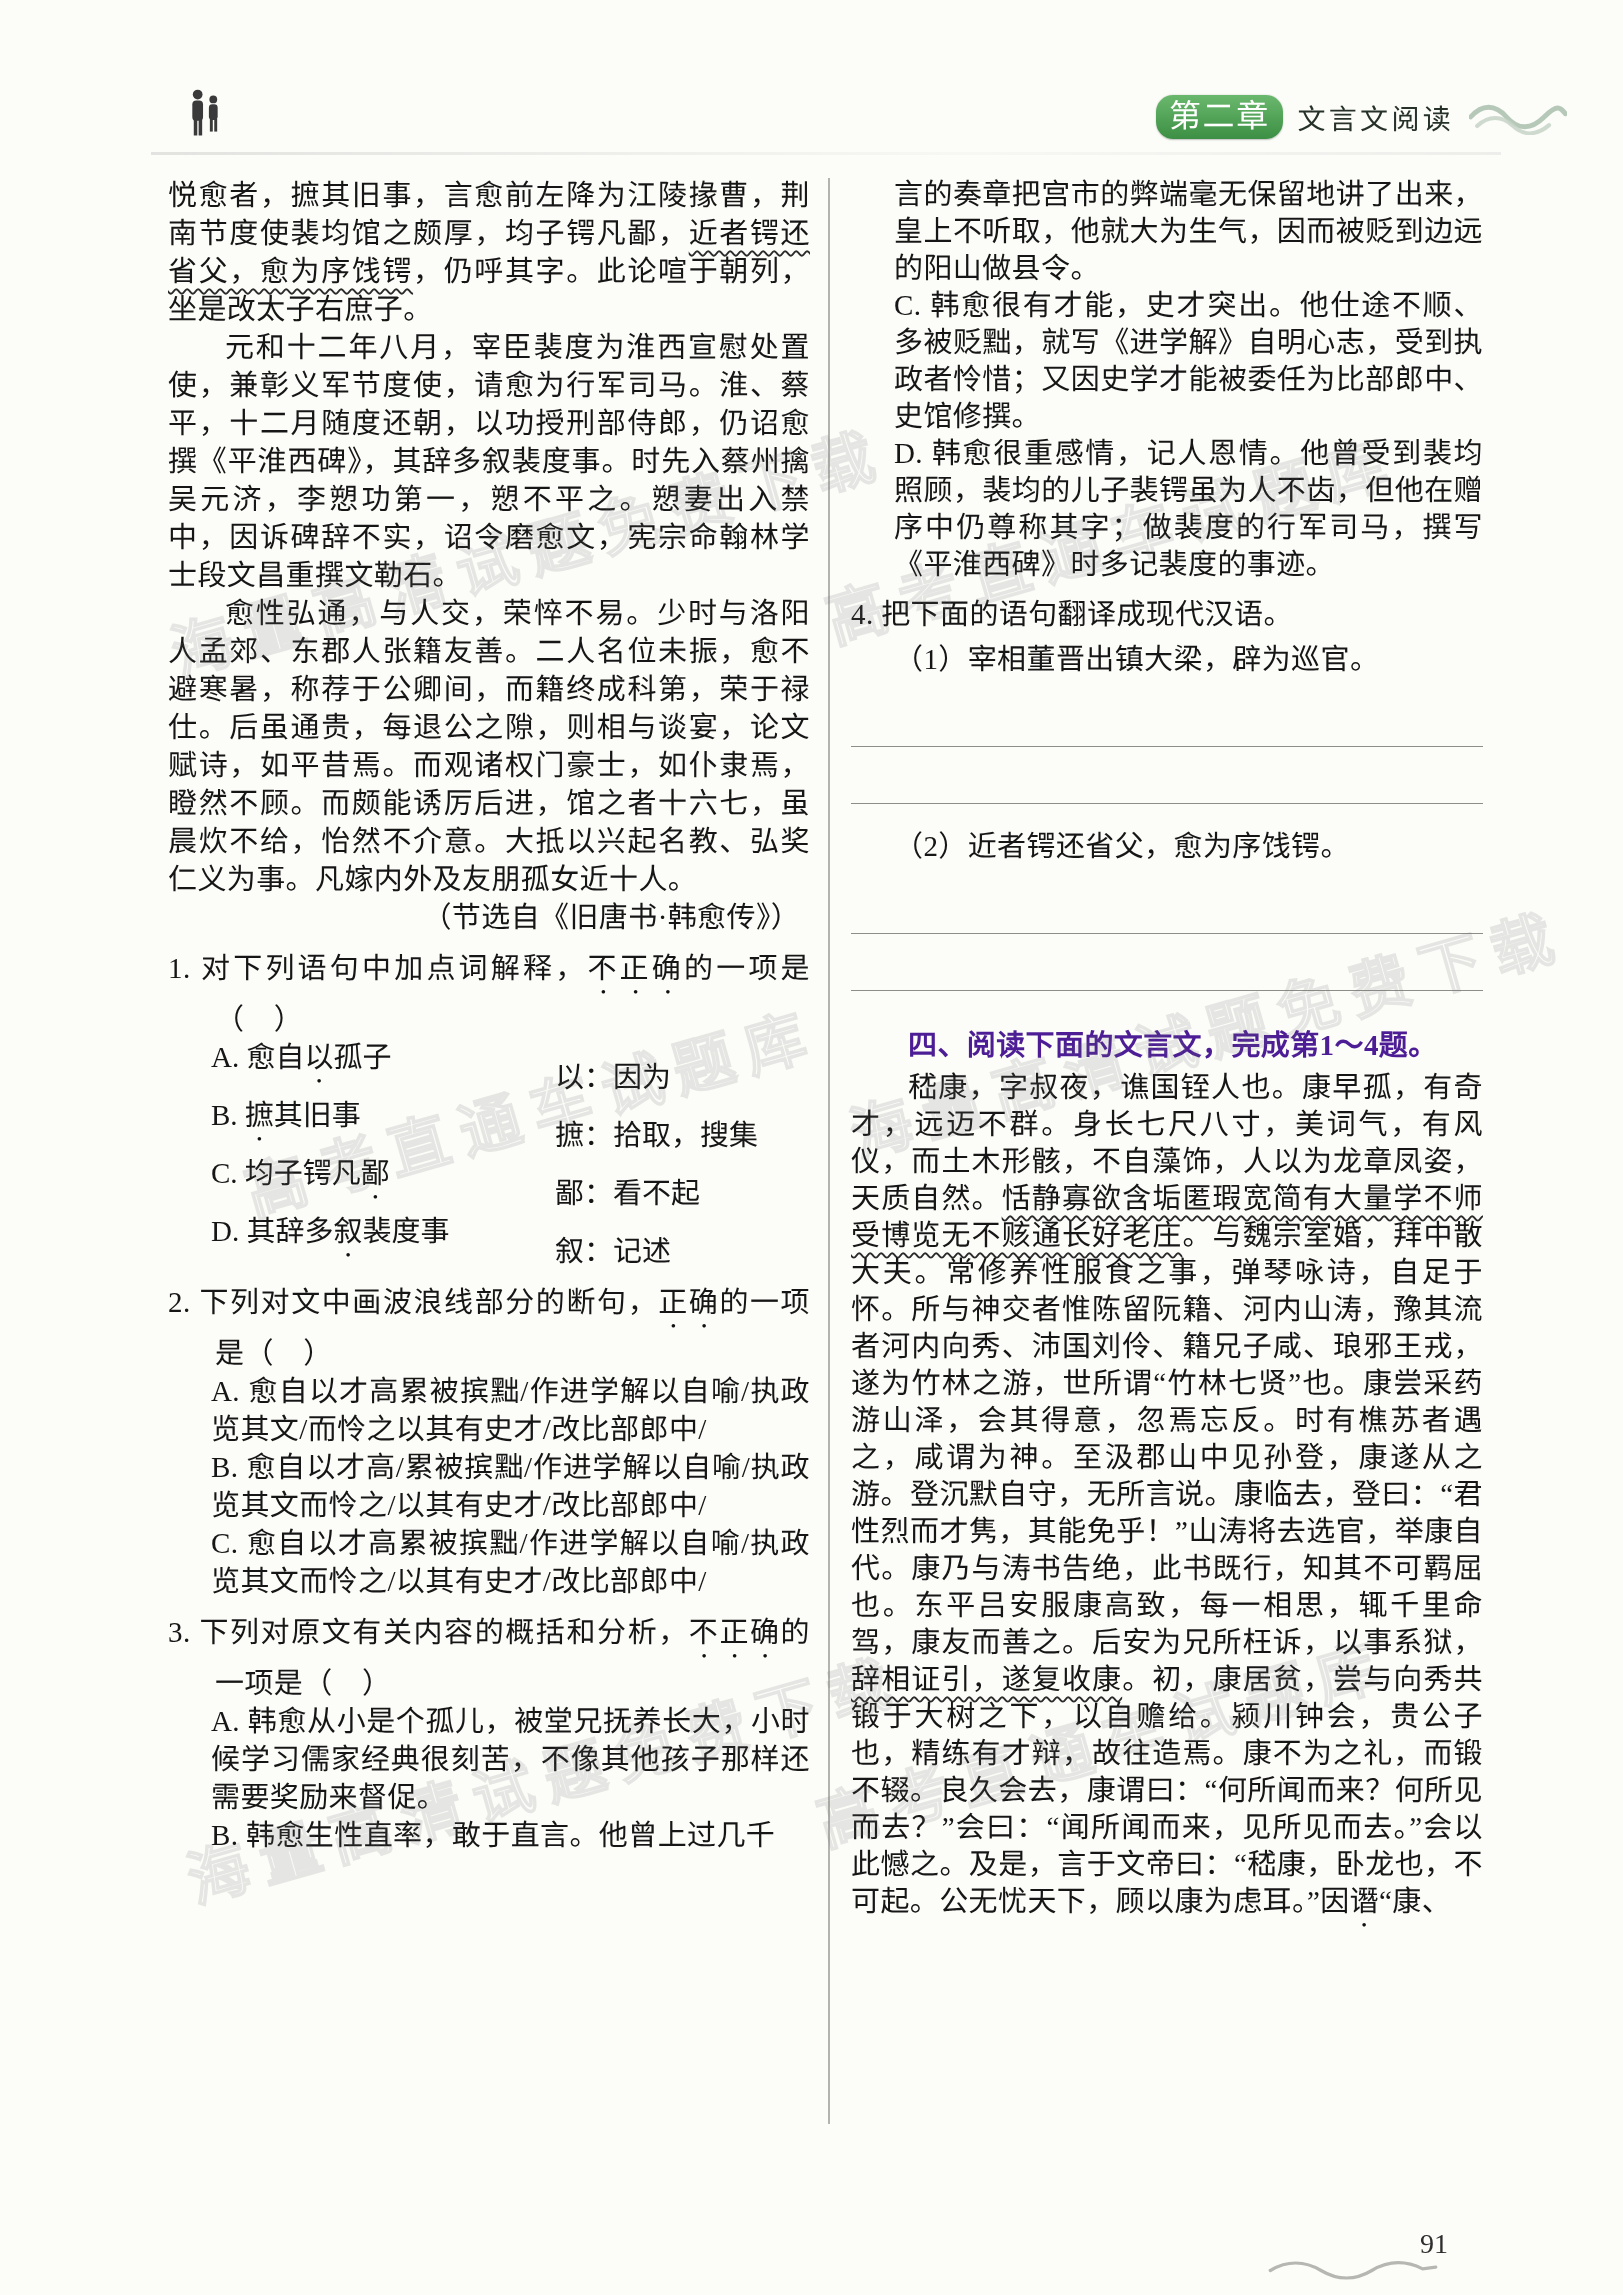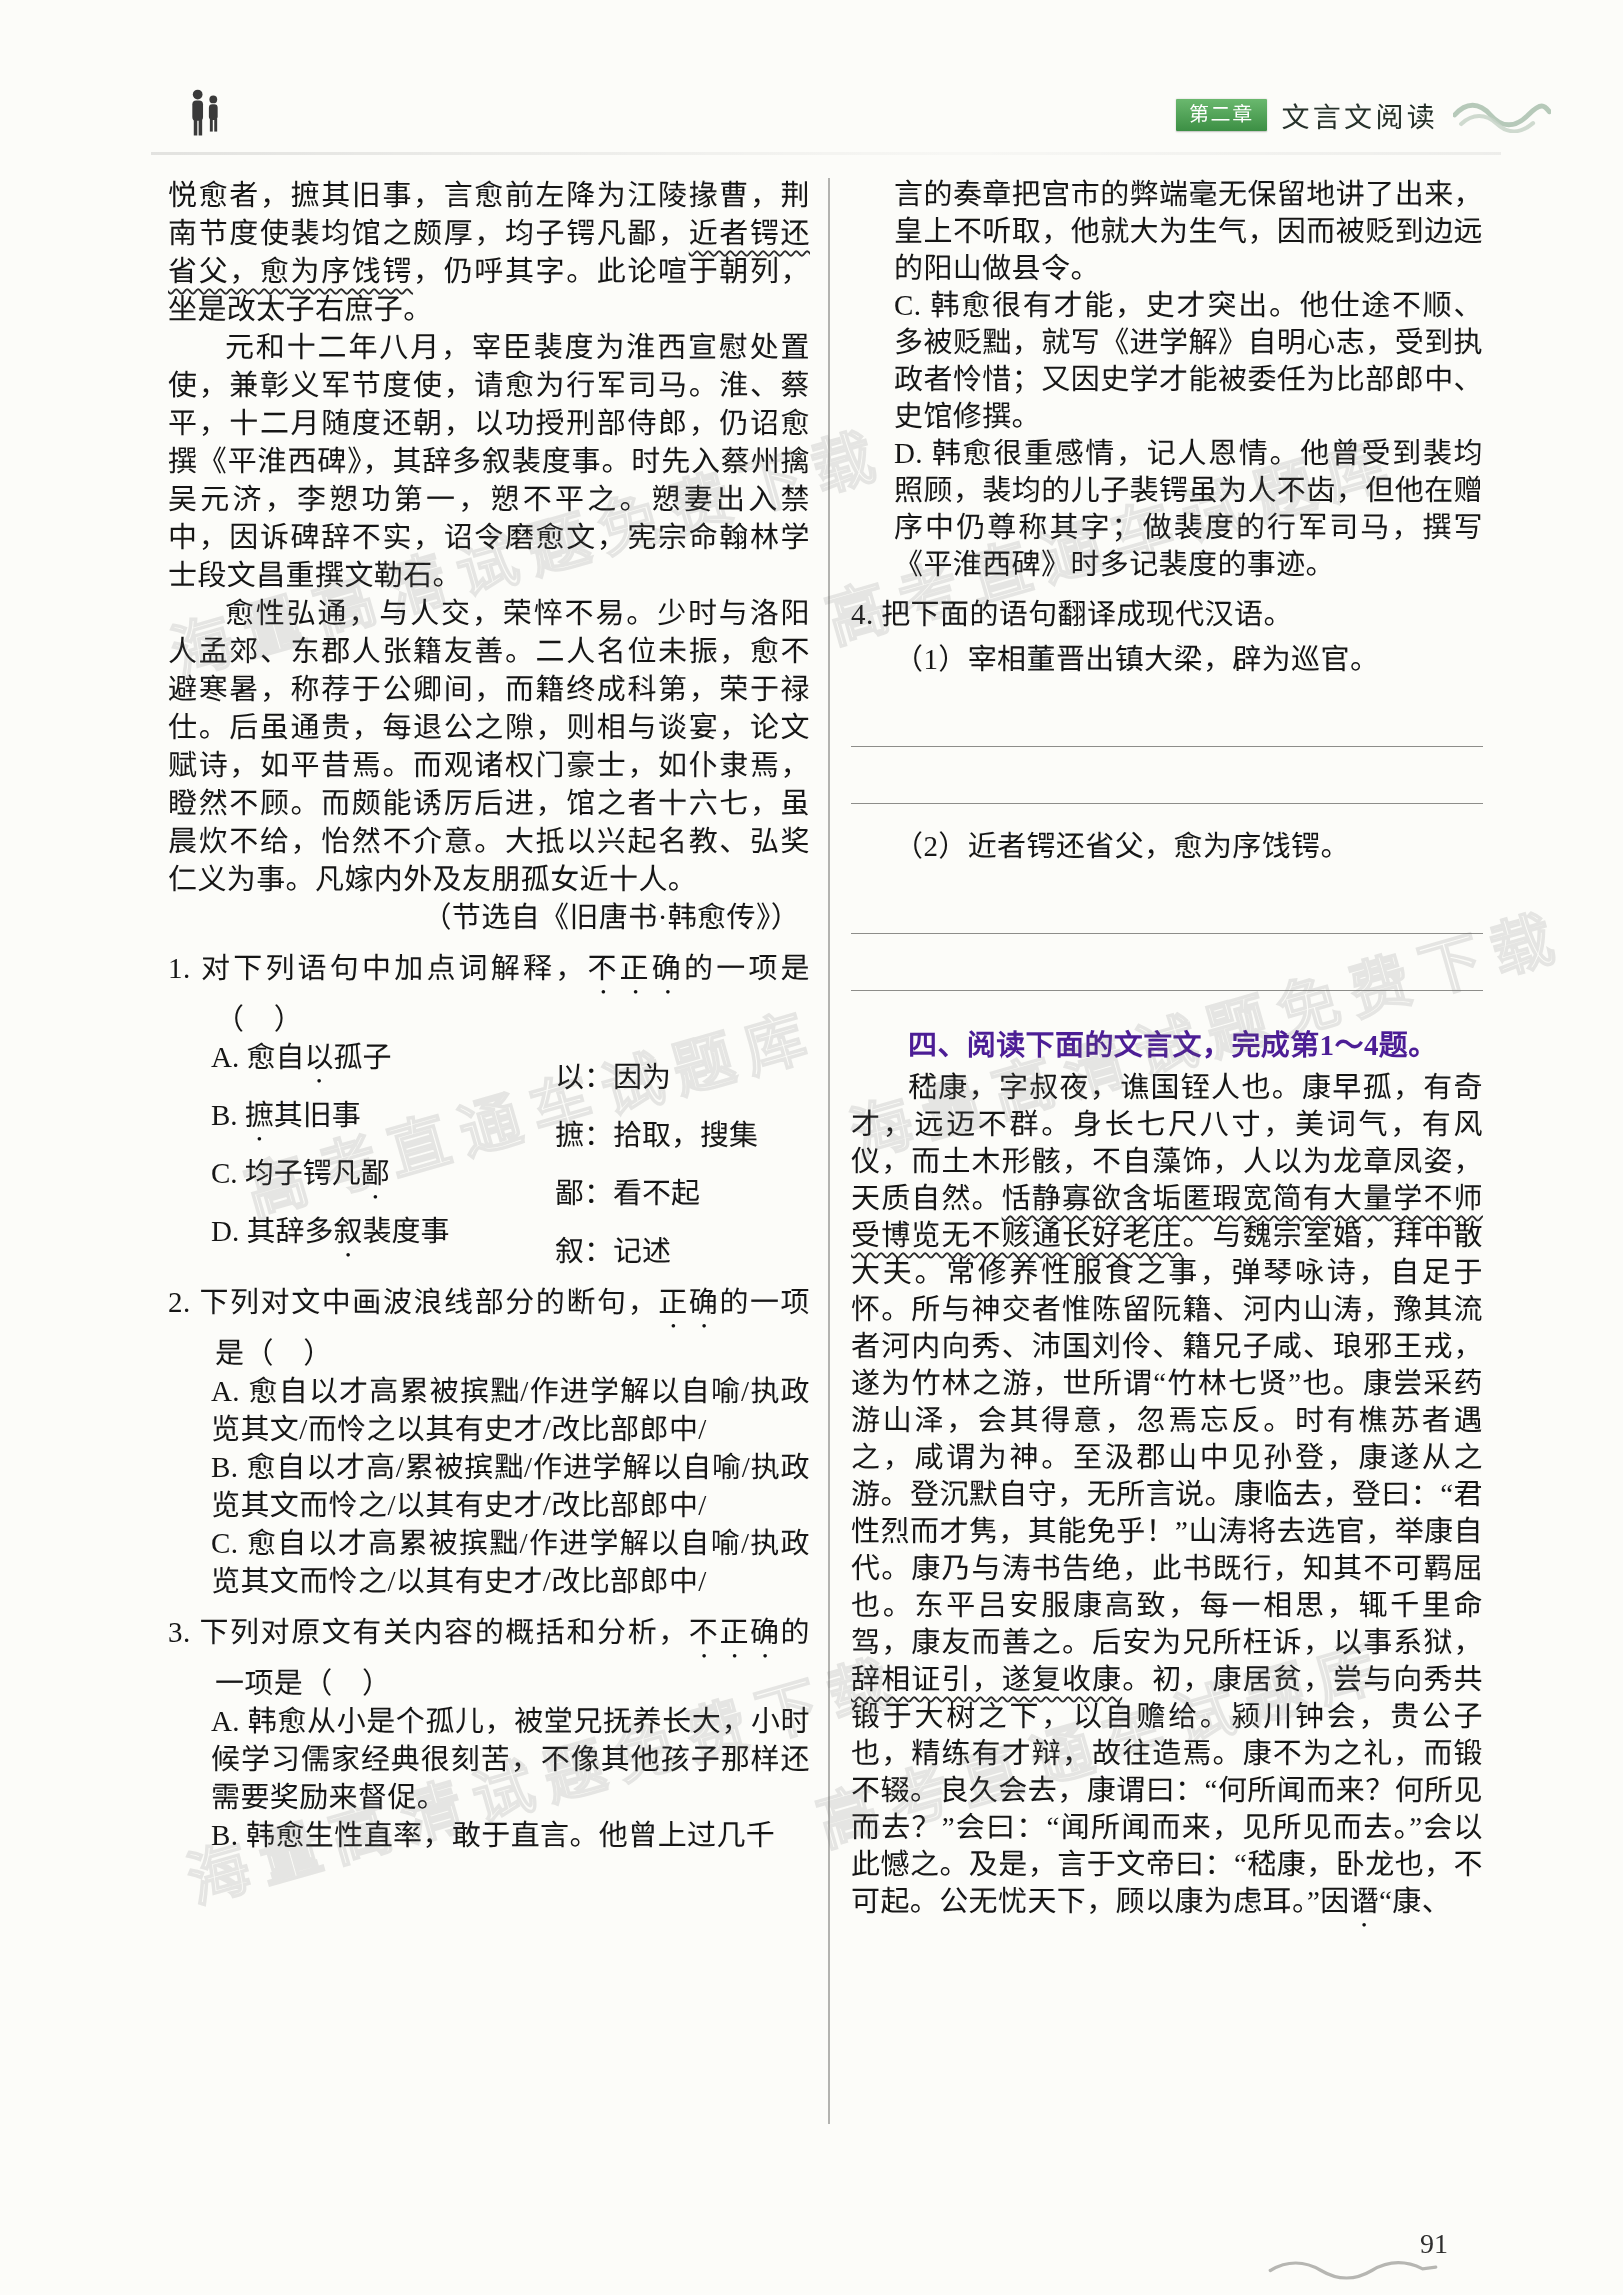--- a/index.html
+++ b/index.html
@@ -6,25 +6,24 @@
   .page{
     position:relative;width:1624px;height:2295px;margin:0 auto;
     background:#fcfcf9;overflow:hidden;
     font-family:"Liberation Serif","DejaVu Serif",serif;
     color:#161616;
   }
   
   .logo{position:absolute;left:185px;top:87px;width:39px;height:56px;}
   .header-right{position:absolute;left:1156px;top:95px;display:flex;align-items:center;gap:14.7px;}
   .chapter-badge{
-    font-size:20px;line-height:1;padding:4.9px 13px 7.4px;border-radius:1px;
+    font-size:32px;line-height:1;padding:4.9px 13px 7.4px;border-radius:17px;
     background:linear-gradient(180deg,#6ab86e,#3c8f44);color:#ffffff;
     font-family:"Liberation Sans",sans-serif;letter-spacing:1.6px;
     box-shadow:0 0.8px 1.6px rgba(0,0,0,.25);
-    margin-left:20px;
   }
   .section-title{font-size:28px;font-weight:400;color:#26312a;letter-spacing:3.3px;}
   .header-wave{width:98px;height:36px;}
   .header-rule{
     position:absolute;left:151px;right:123px;top:152px;height:2.5px;
     background:linear-gradient(to right,rgba(0,0,0,.10),rgba(0,0,0,.02) 60%,rgba(0,0,0,.06));
   }
   
   .col{position:absolute;top:176px;width:642px;z-index:2;}
   .col-left{left:168px;}

